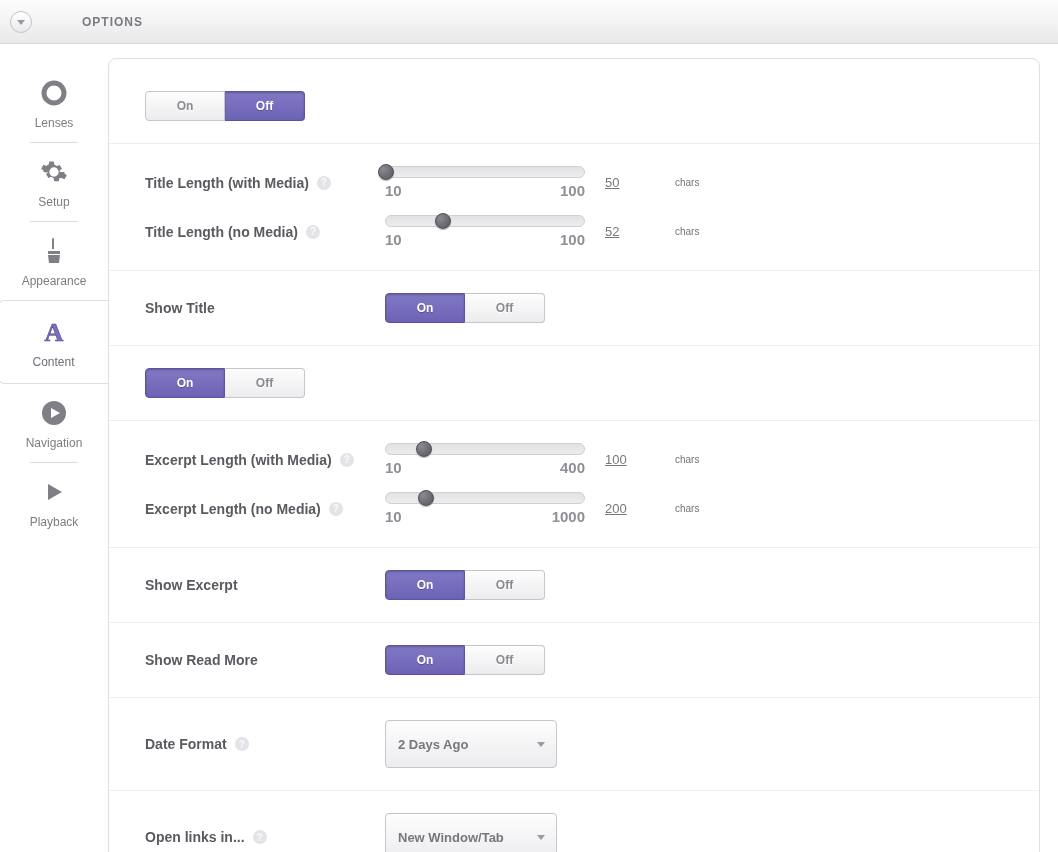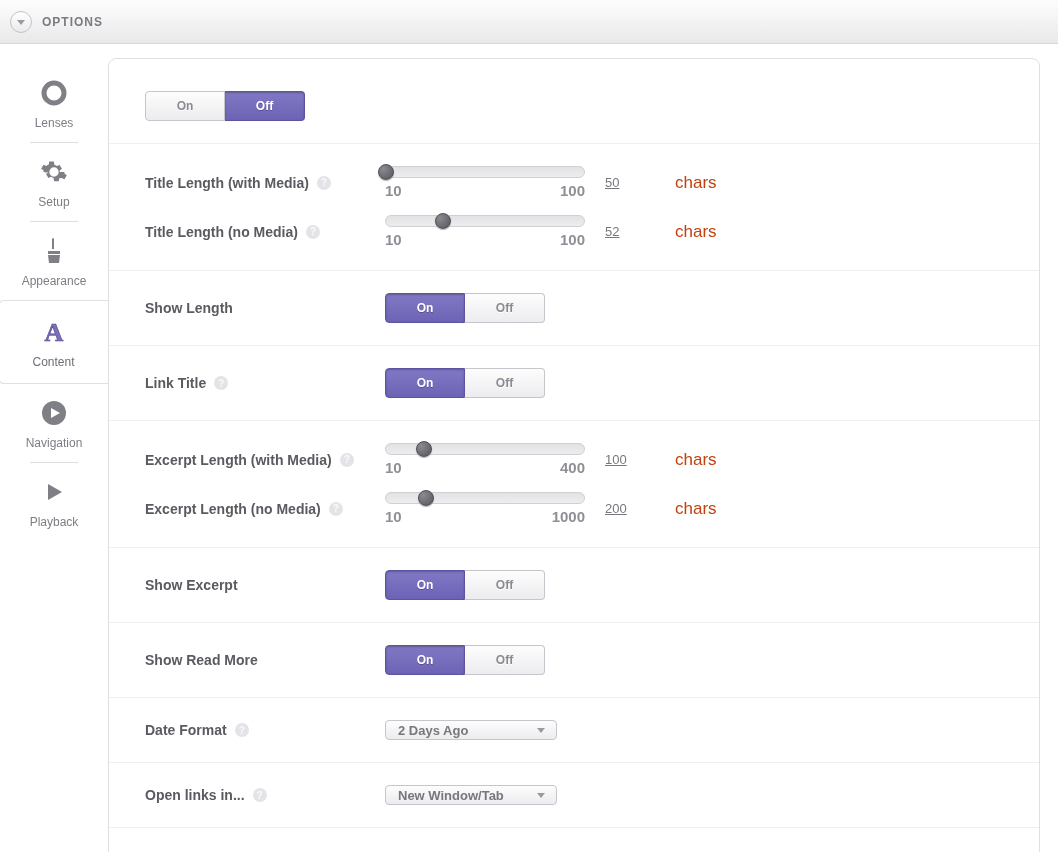--- a/index.html
+++ b/index.html
@@ -29,20 +29,21 @@
     justify-content: center;
     cursor: pointer;
   }
   .collapse-btn svg { display:block; }
   .header-title {
     font-weight: 700;
     letter-spacing: 1px;
     color: #7a7a80;
     text-transform: uppercase;
     font-size: 12px;
+    margin-left: 40px;
   }
   .layout {
     display: flex;
     position: relative;
   }
   .sidebar {
     width: 108px;
     padding-top: 20px;
     display: flex;
     flex-direction: column;
@@ -159,24 +160,24 @@
     background: radial-gradient(circle at 30% 30%, #8a8a90, #55555b);
     border:1px solid #4e4e55;
     box-shadow: 0 1px 1px rgba(0,0,0,0.3);
     cursor:pointer;
   }
   .slider-labels {
     display:flex; justify-content:space-between;
     font-size:15px; color:#8f8f96; margin-top:4px;font-weight:bold;
   }
   .value-cell { width:50px; text-align:left; color:#77777e; font-size:13px;text-decoration:underline; }
-  .unit-cell { color:#c2410c; font-size:17px; }
+  .unit-cell { color:#737373; font-size:10px; }
   .select-box {
     position:relative;
-    width:172px; height:20px;
+    width:172px; height:48px;
     border:1px solid #c5c5cc;
     border-radius:4px;
     background:linear-gradient(#fdfdfd,#ececef);
     display:flex; align-items:center;
     padding:0 30px 0 12px;
     font-size:13px;
     font-weight:600;
     color:#77777e;
     cursor:pointer;
   }
@@ -304,35 +305,31 @@
             <span>100</span>
           </div>
         </div>
         <div class="value-cell">52</div>
         <div class="unit-cell">chars</div>
       </div>
     </div>
 
     <div class="row">
       <div class="row-label">
-        <span>Show Length</span>
+        <span>Show Title</span>
       </div>
       <div class="controls">
         <div class="toggle-group">
           <div class="toggle-btn left on">On</div>
           <div class="toggle-btn right off">Off</div>
         </div>
       </div>
     </div>
 
     <div class="row">
-      <div class="row-label">
-        <span>Link Title</span>
-        <span class="help-icon">?</span>
-      </div>
       <div class="controls">
         <div class="toggle-group">
           <div class="toggle-btn left on">On</div>
           <div class="toggle-btn right off">Off</div>
         </div>
       </div>
     </div>
 
     <div class="row" style="border-bottom:none; padding-bottom:8px;">
       <div class="row-label">

